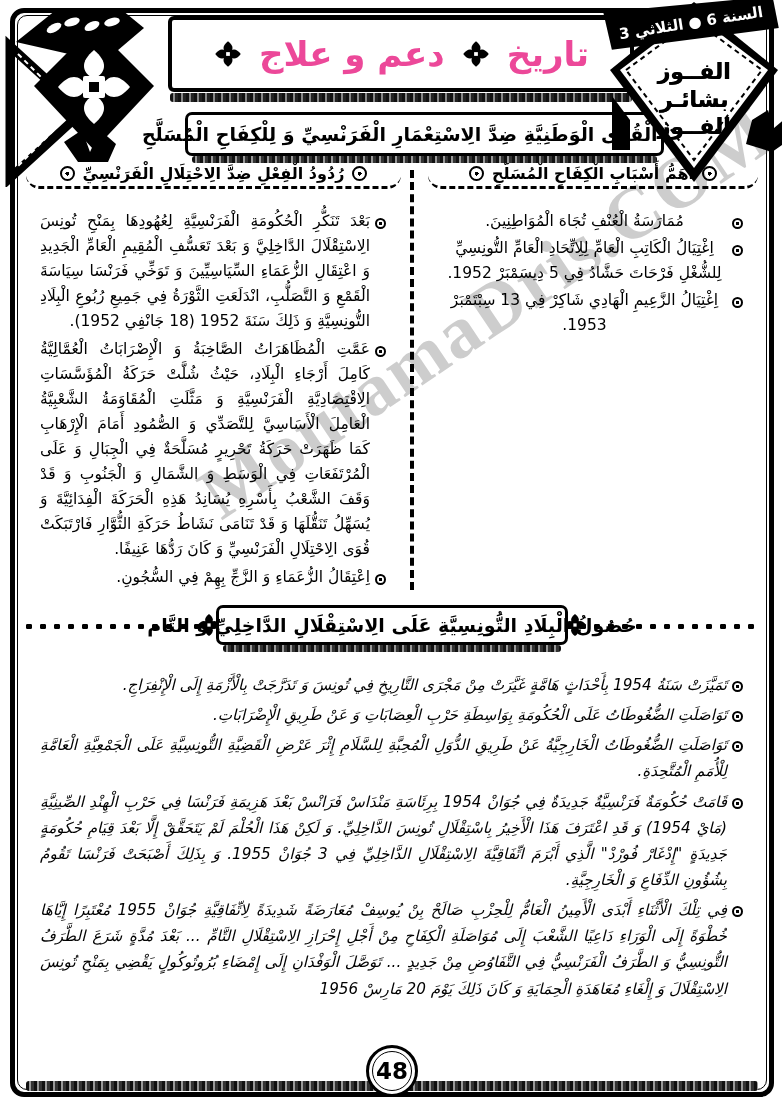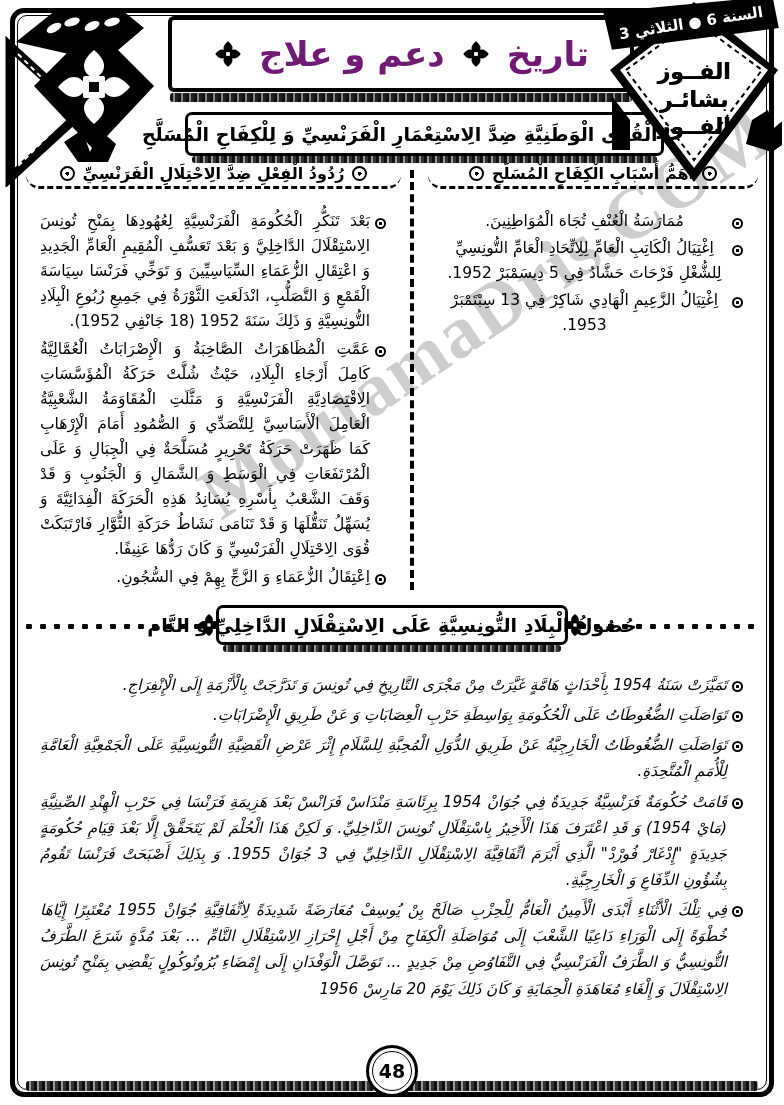--- a/index.html
+++ b/index.html
@@ -65,21 +65,21 @@
     content:"";
     position:absolute;
     left:-2px; right:-2px; bottom:-14px;
     height:9px;
     background: repeating-linear-gradient(90deg,#111 0 3px,#888 3px 5px,#222 5px 8px);
     border-radius:3px;
   }
   .title-text {
     font-size: 34px;
     font-weight: bold;
-    color: #701a75;
+    color: #ec4899;
     letter-spacing: 1px;
     white-space: nowrap;
   }
   .floral {
     display: inline-block;
     width: 30px;
     height: 30px;
     flex: 0 0 auto;
   }
 
@@ -307,21 +307,21 @@
     z-index: 9;
   }
   .page-num::before{
     content:"";
     position:absolute;
     left:3px; top:3px; right:3px; bottom:3px;
     border:1.5px solid #000;
     border-radius:50%;
   }
   .page-num span {
-    font-size: 19px;
+    font-size: 23px;
     font-weight: bold;
     color: #000;
     position: relative;
   }
 
   
   .bottom-shade {
     position: absolute;
     left: 26px;
     right: 26px;

